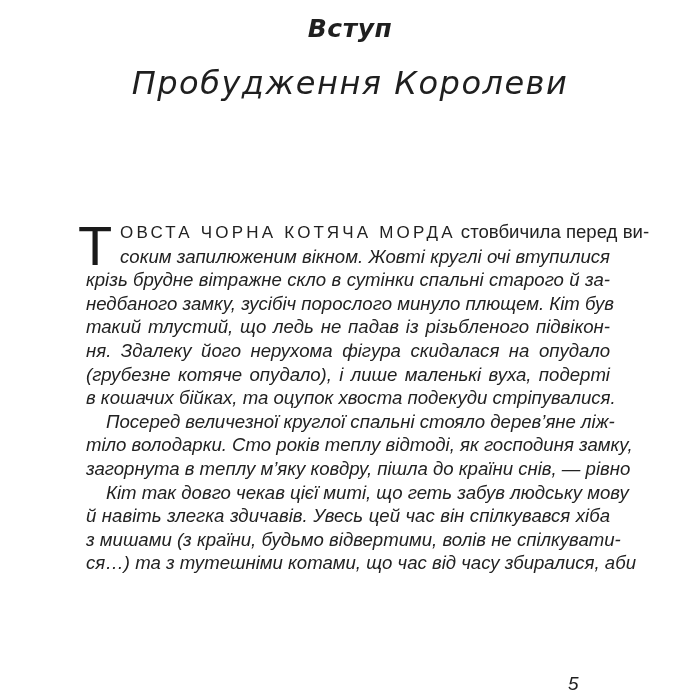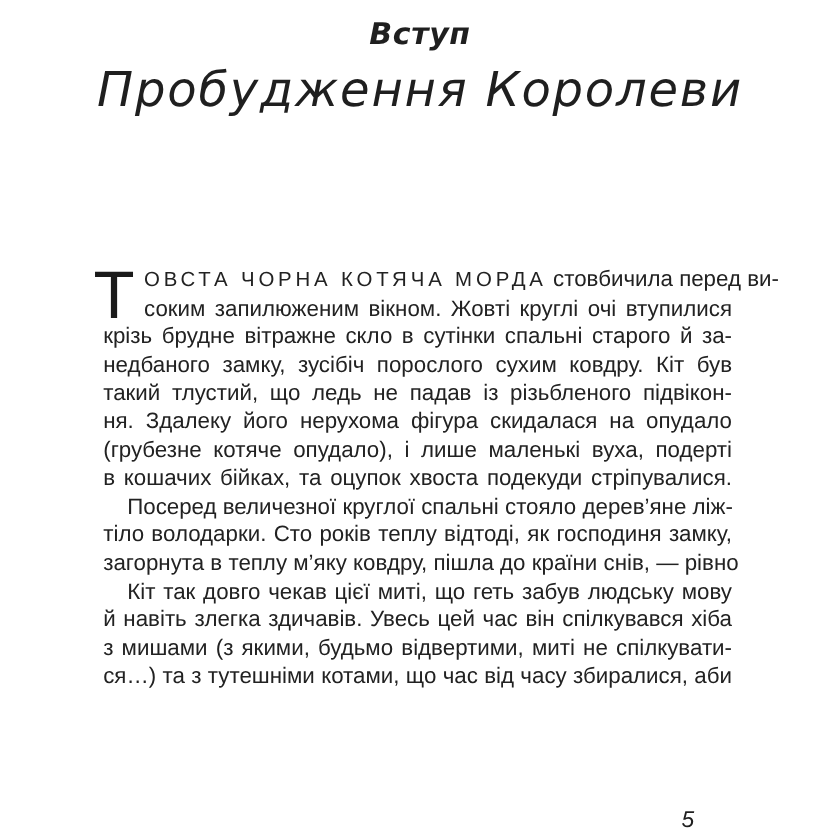--- a/index.html
+++ b/index.html
@@ -27,46 +27,47 @@
       text-align: center;
       font-family: "DejaVu Sans", sans-serif;
       font-style: italic;
       font-weight: bold;
       font-size: 25px;
       letter-spacing: 0.5px;
       color: #1f1f1f;
     }
     .chapter-title {
       position: absolute;
-      top: 52px;
+      top: 64px;
       left: 0;
       width: 700px;
       text-align: center;
       font-family: "DejaVu Sans", sans-serif;
       font-style: italic;
-      font-size: 40px;
+      font-size: 32px;
       letter-spacing: 1.5px;
       color: #1f1f1f;
     }
     .body-text {
       position: absolute;
       top: 220px;
       left: 86px;
       width: 524px;
       font-family: "Liberation Sans", sans-serif;
       font-size: 18.6px;
       line-height: 23.6px;
       color: #222222;
     }
     .line {
       display: block;
       white-space: nowrap;
       text-align: justify;
       text-align-last: justify;
       width: 524px;
+      font-style: italic;
     }
     .line.left {
       text-align-last: left;
     }
     .line.indent {
       padding-left: 20px;
       width: 504px;
     }
     .first-line-wrap {
       display: block;
@@ -113,37 +114,37 @@
   <div class="body-text">
 
     <div>
       <span class="first-line-wrap">
         <span class="drop-cap">Т</span>
         <span class="smallcaps">овста чорна котяча морда</span>
         <span>стовбичила перед ви-</span>
       </span>
       <span class="line" style="padding-left:34px;width:490px;">соким запилюженим вікном. Жовті круглі очі втупилися</span>
       <span class="line">крізь брудне вітражне скло в сутінки спальні старого й за-</span>
-      <span class="line">недбаного замку, зусібіч порослого сухим ковдру. Кіт був</span>
+      <span class="line">недбаного замку, зусібіч порослого минуло плющем. Кіт був</span>
       <span class="line">такий тлустий, що ледь не падав із різьбленого підвікон-</span>
       <span class="line">ня. Здалеку його нерухома фігура скидалася на опудало</span>
       <span class="line">(грубезне котяче опудало), і лише маленькі вуха, подерті</span>
       <span class="line">в кошачих бійках, та оцупок хвоста подекуди стріпувалися.</span>
     </div>
 
     <div>
       <span class="line indent">Посеред величезної круглої спальні стояло дерев’яне ліж-</span>
       <span class="line">тіло володарки. Сто років теплу відтоді, як господиня замку,</span>
       <span class="line">загорнута в теплу м’яку ковдру, пішла до країни снів, — рівно</span>
     </div>
 
     <div>
       <span class="line indent">Кіт так довго чекав цієї миті, що геть забув людську мову</span>
       <span class="line">й навіть злегка здичавів. Увесь цей час він спілкувався хіба</span>
-      <span class="line">з мишами (з якими, будьмо відвертими, миті не спілкувати-</span>
+      <span class="line">з мишами (з країни, будьмо відвертими, волів не спілкувати-</span>
       <span class="line">ся…) та з тутешніми котами, що час від часу збиралися, аби</span>
     </div>
 
   </div>
 
   <div class="page-number">5</div>
 
 </div>
 
 </body></html>

